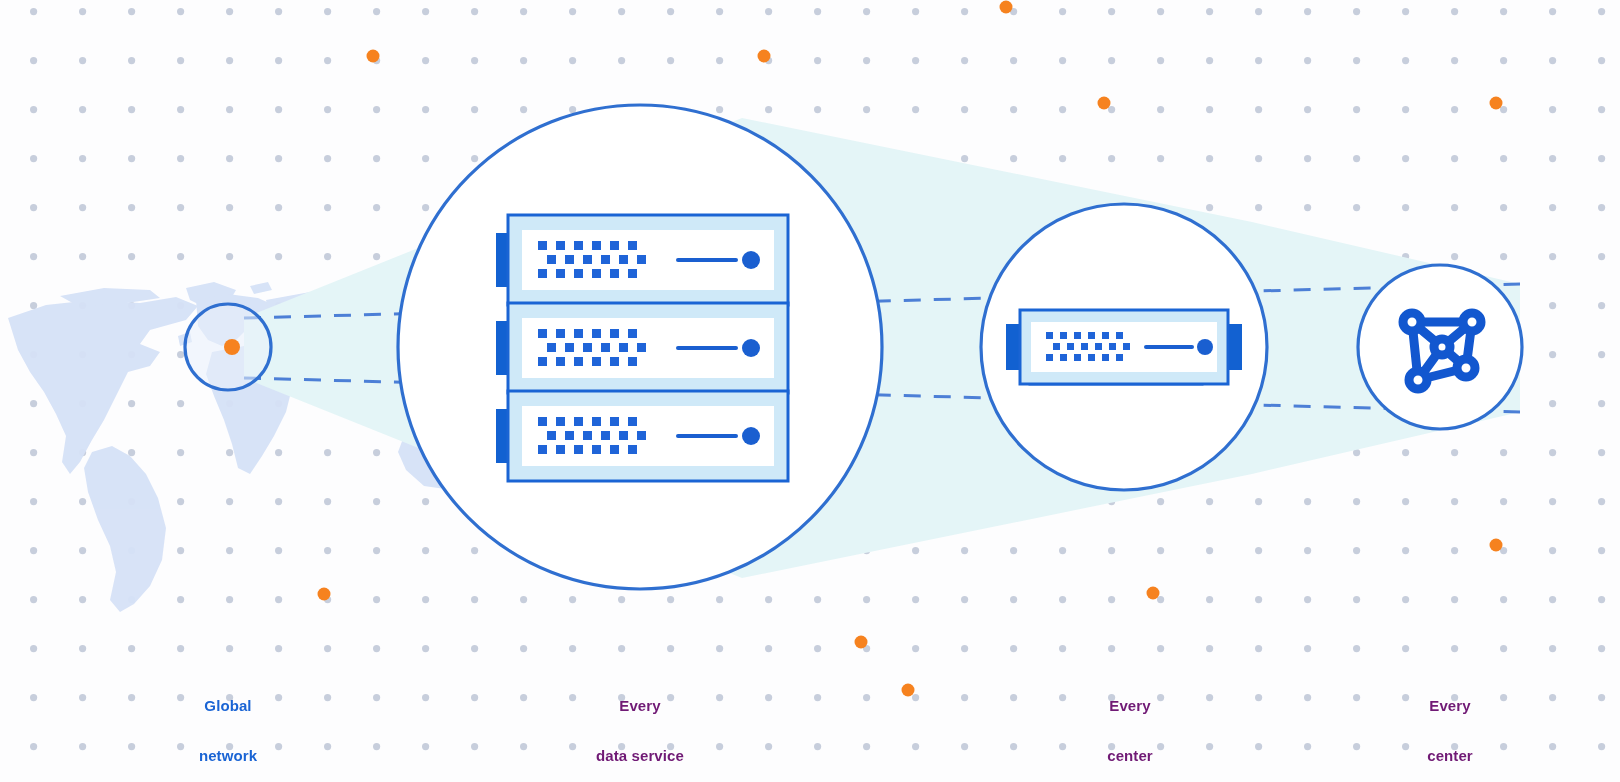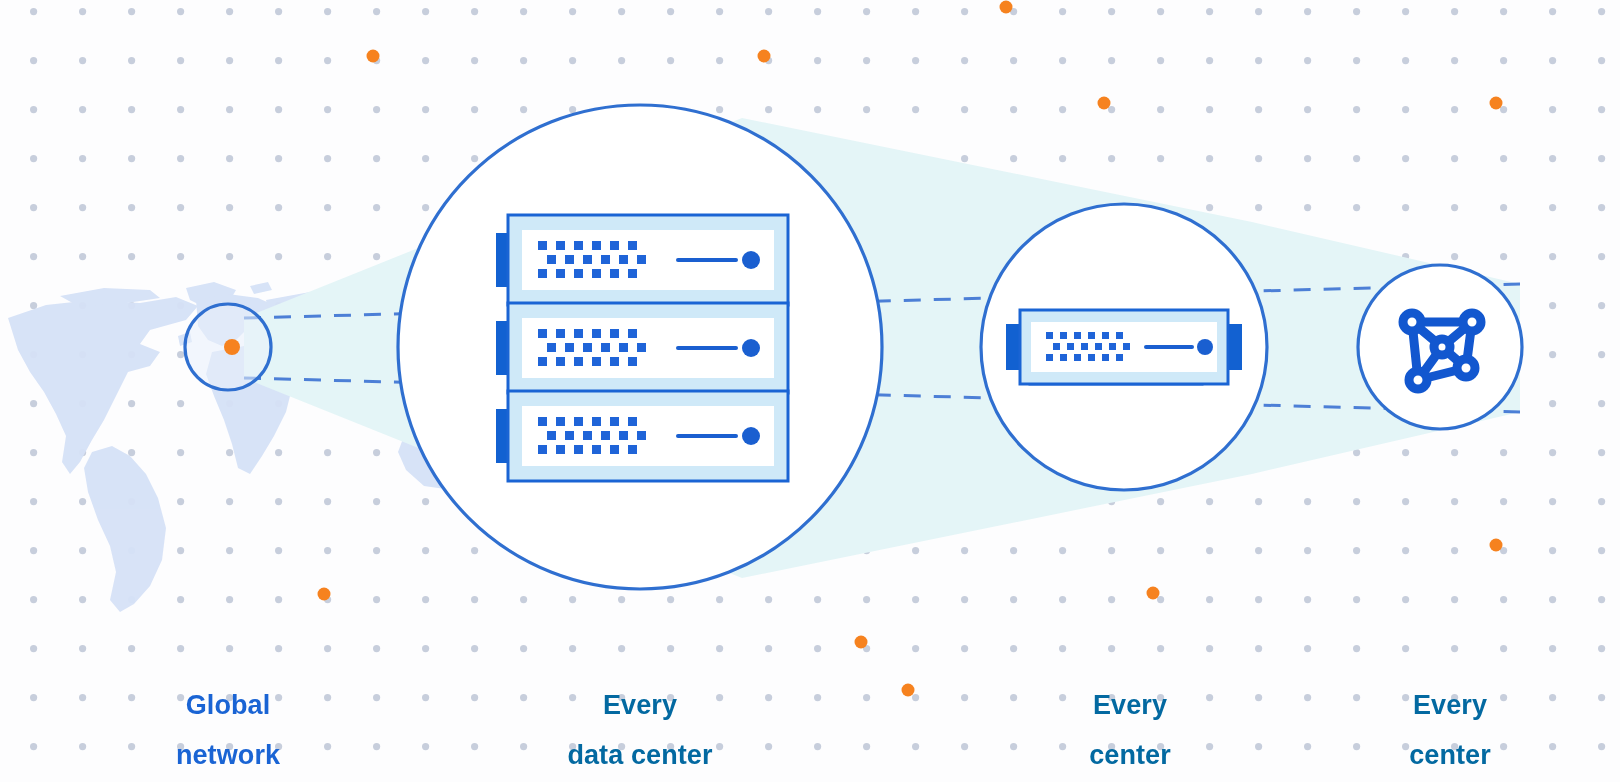--- a/index.html
+++ b/index.html
@@ -13,28 +13,28 @@
     width:1620px;
     height:782px;
     overflow:hidden;
     background:#fdfdfe;
   }
   .layer{position:absolute;top:0;left:0;width:1620px;height:782px;}
   #svg-root{display:block;}
   .label{
     position:absolute;
     text-align:center;
-    font-size:27px;
+    font-size:15px;
     line-height:25px;
     font-weight:700;
     letter-spacing:0.1px;
     white-space:pre-line;
     pointer-events:none;
   }
-  .label-dark{color:#0369a1;}
+  .label-dark{color:#701a75;}
   .label-blue{color:#1a64d4;}
 </style>
 </head>
 <body>
 
 <div id="stage">
 
   <svg id="svg-root" class="layer" width="1620" height="782" viewBox="0 0 1620 782" xmlns="http://www.w3.org/2000/svg">
 
     <defs>
@@ -237,21 +237,21 @@
     </g>
   </svg>
 
   <div class="label label-blue" style="left:128px;top:668px;width:200px;">
     <span>Global</span><br>
     <span>network</span>
   </div>
 
   <div class="label label-dark" style="left:530px;top:668px;width:220px;">
     <span>Every</span><br>
-    <span>data center</span>
+    <span>data service</span>
   </div>
 
   <div class="label label-dark" style="left:1030px;top:668px;width:200px;">
     <span>Every</span><br>
     <span>center</span>
   </div>
 
   <div class="label label-dark" style="left:1350px;top:668px;width:200px;">
     <span>Every</span><br>
     <span>center</span>

